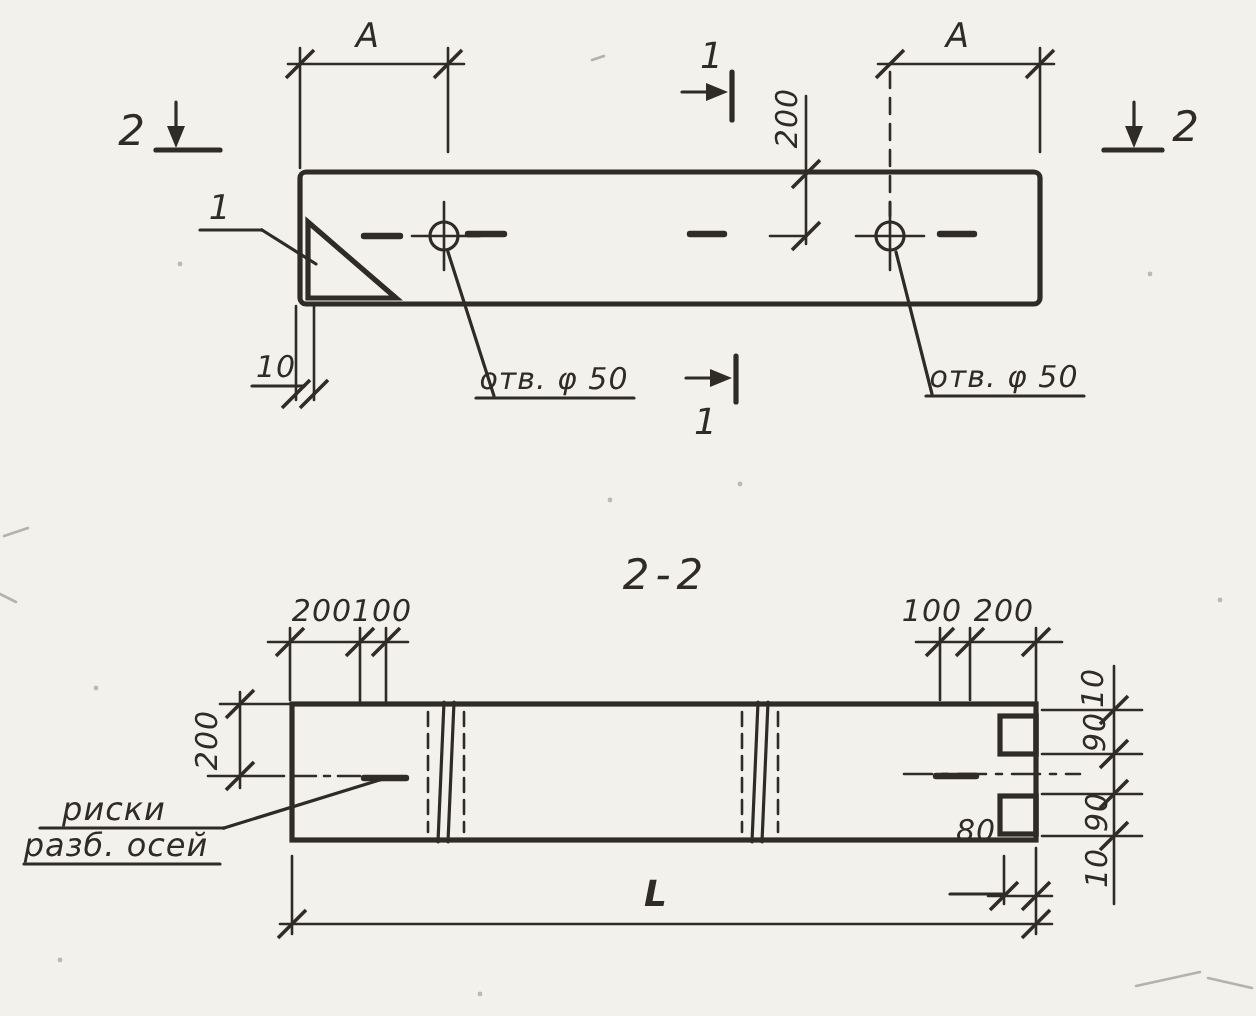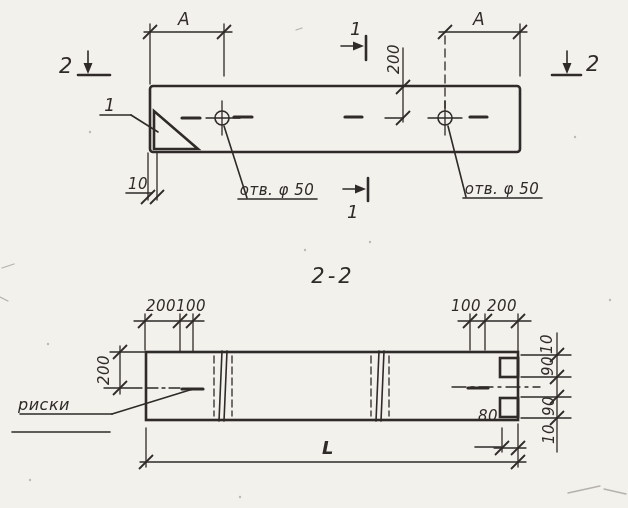--- a/index.html
+++ b/index.html
@@ -232,27 +232,28 @@
   <span class="lbl rot" style="left:394px;top:59px;">200</span>
   <span class="lbl sec1" style="left:356px;top:29px;">1</span>
   <span class="lbl sec1" style="left:353px;top:212px;">1</span>
   <span class="lbl big" style="left:66px;top:66px;">2</span>
   <span class="lbl big" style="left:593px;top:64px;">2</span>
   <span class="lbl mid" style="left:110px;top:105px;">1</span>
   <span class="lbl" style="left:277px;top:190px;">отв. φ 50</span>
   <span class="lbl" style="left:502px;top:189px;">отв. φ 50</span>
   <span class="lbl" style="left:138px;top:184px;">10</span>
 
-  <span class="lbl big" style="left:333px;top:276px;letter-spacing:3px;">2-2</span>
+  <span class="lbl big" style="left:333px;top:288px;letter-spacing:3px;">2-2</span>
   <span class="lbl" style="left:161px;top:306px;">200</span>
   <span class="lbl" style="left:191px;top:306px;">100</span>
   <span class="lbl" style="left:466px;top:306px;">100</span>
   <span class="lbl" style="left:502px;top:306px;">200</span>
   <span class="lbl rot" style="left:104px;top:370px;">200</span>
   <span class="lbl rot" style="left:547px;top:344px;">10</span>
   <span class="lbl rot" style="left:548px;top:366px;">90</span>
   <span class="lbl rot" style="left:549px;top:406px;">90</span>
   <span class="lbl rot" style="left:549px;top:434px;">10</span>
   <span class="lbl" style="left:488px;top:416px;">80</span>
   <span class="lbl sec1 bold" style="left:328px;top:448px;">L</span>
-  <span class="lbl" style="left:44px;top:405px;font-size:16px;">риски</span>
+  <span class="lbl" style="left:57px;top:405px;font-size:16px;">риски</span>
+  <span class="lbl" style="left:58px;top:423px;font-size:16px;">разб. осей</span>
 
 </div>
 
 </body></html>

